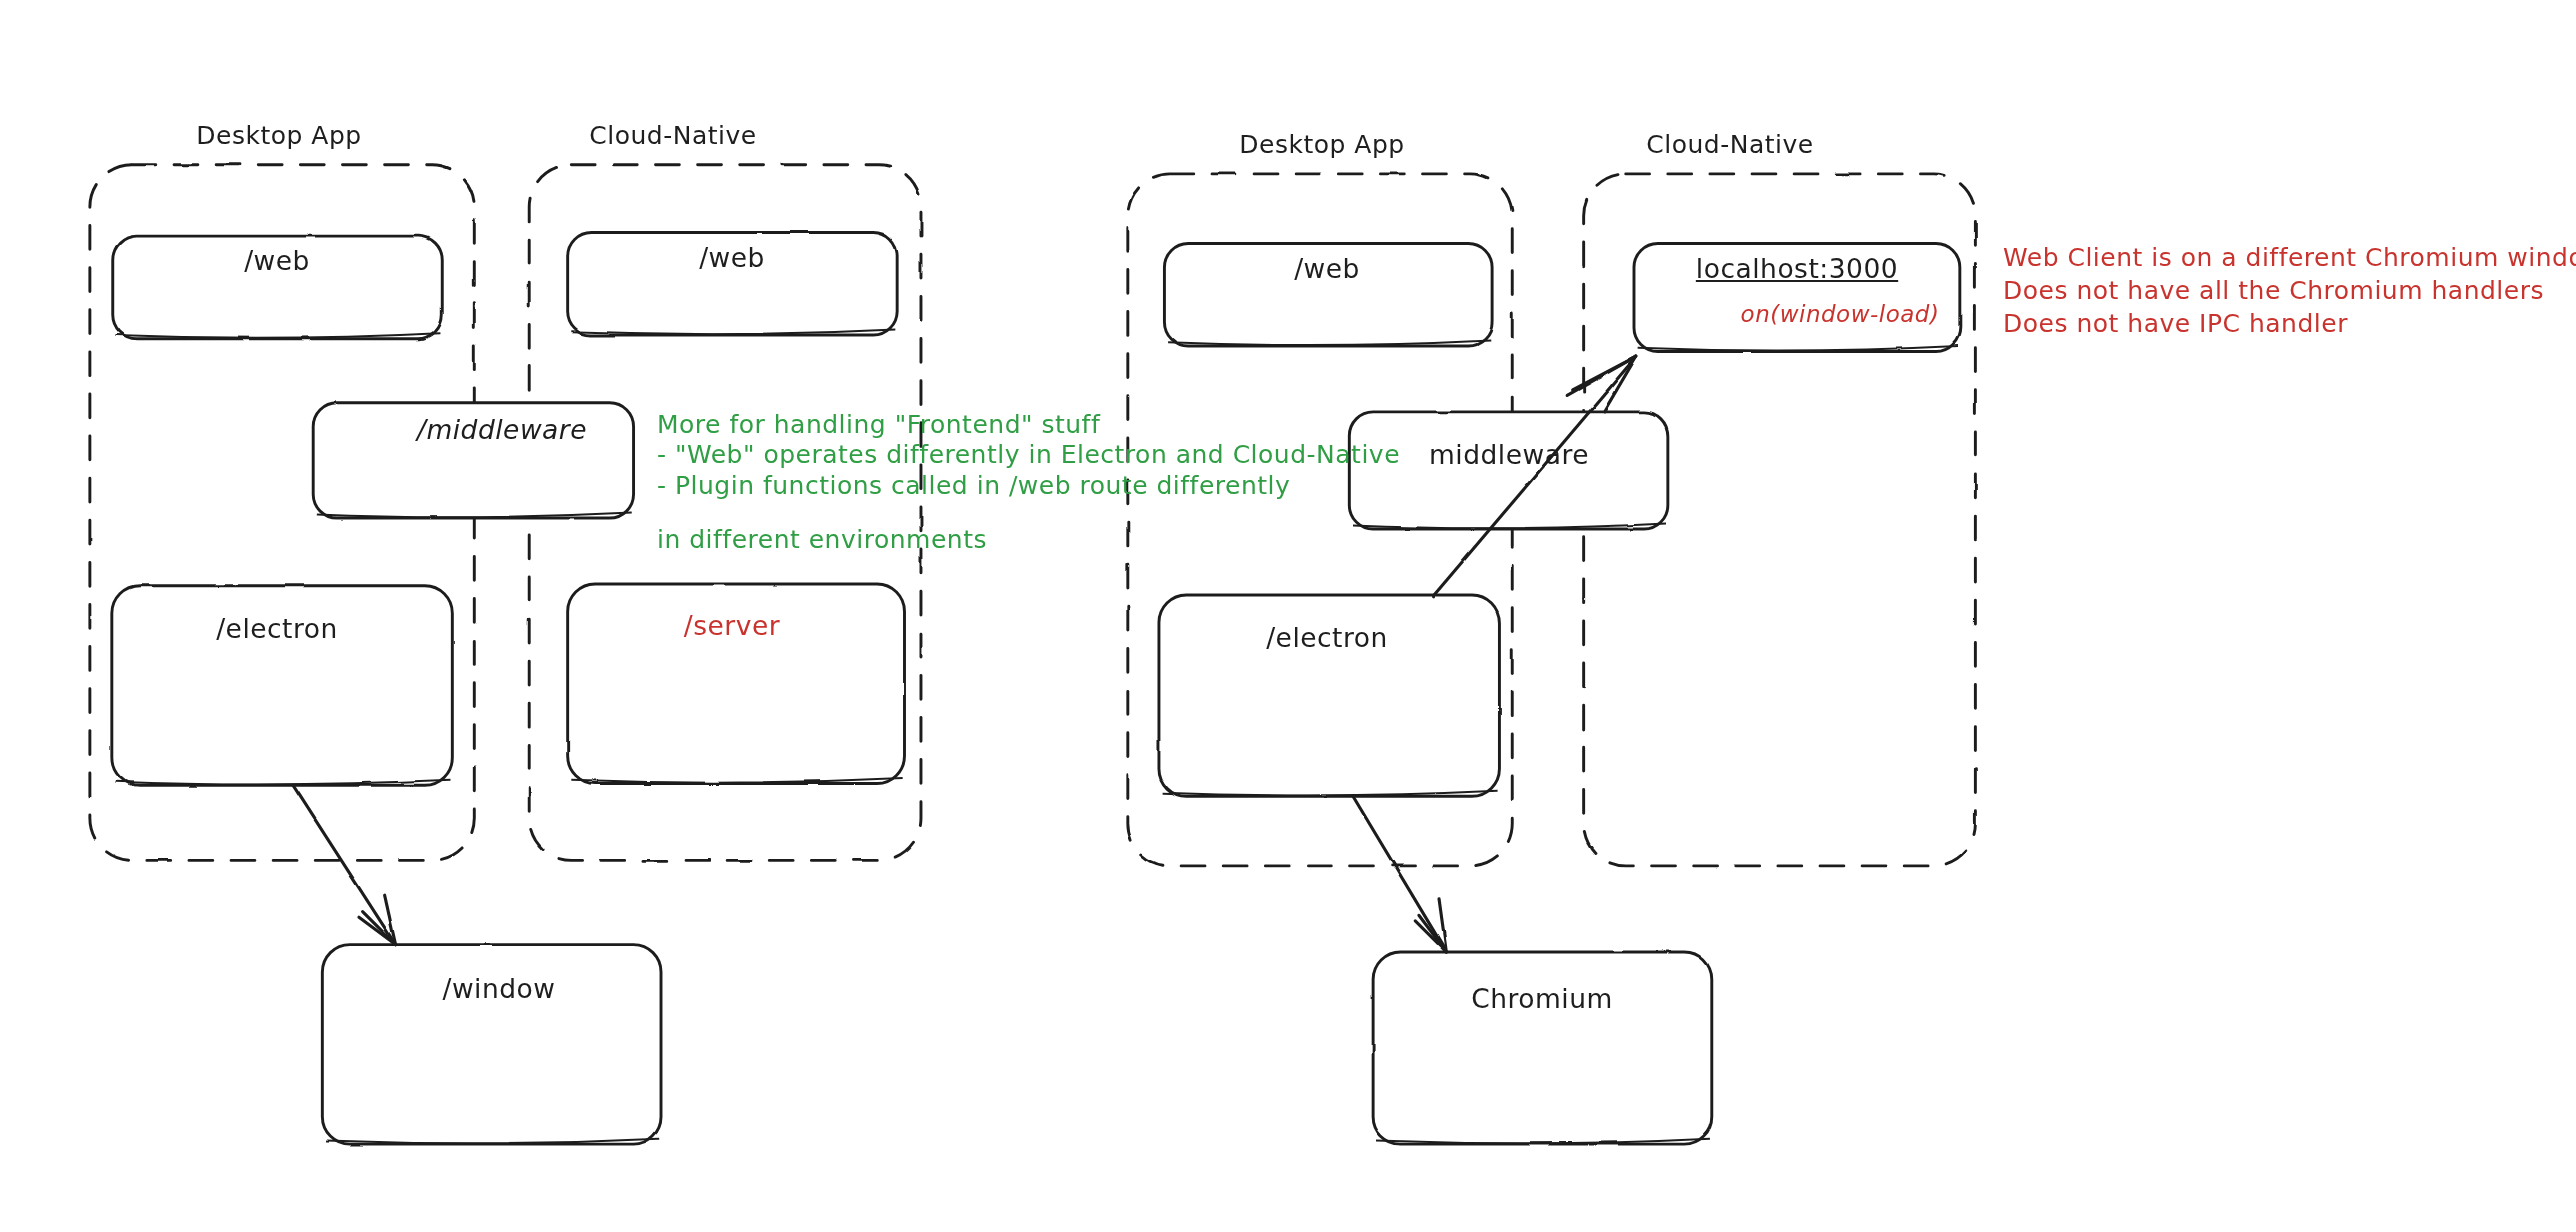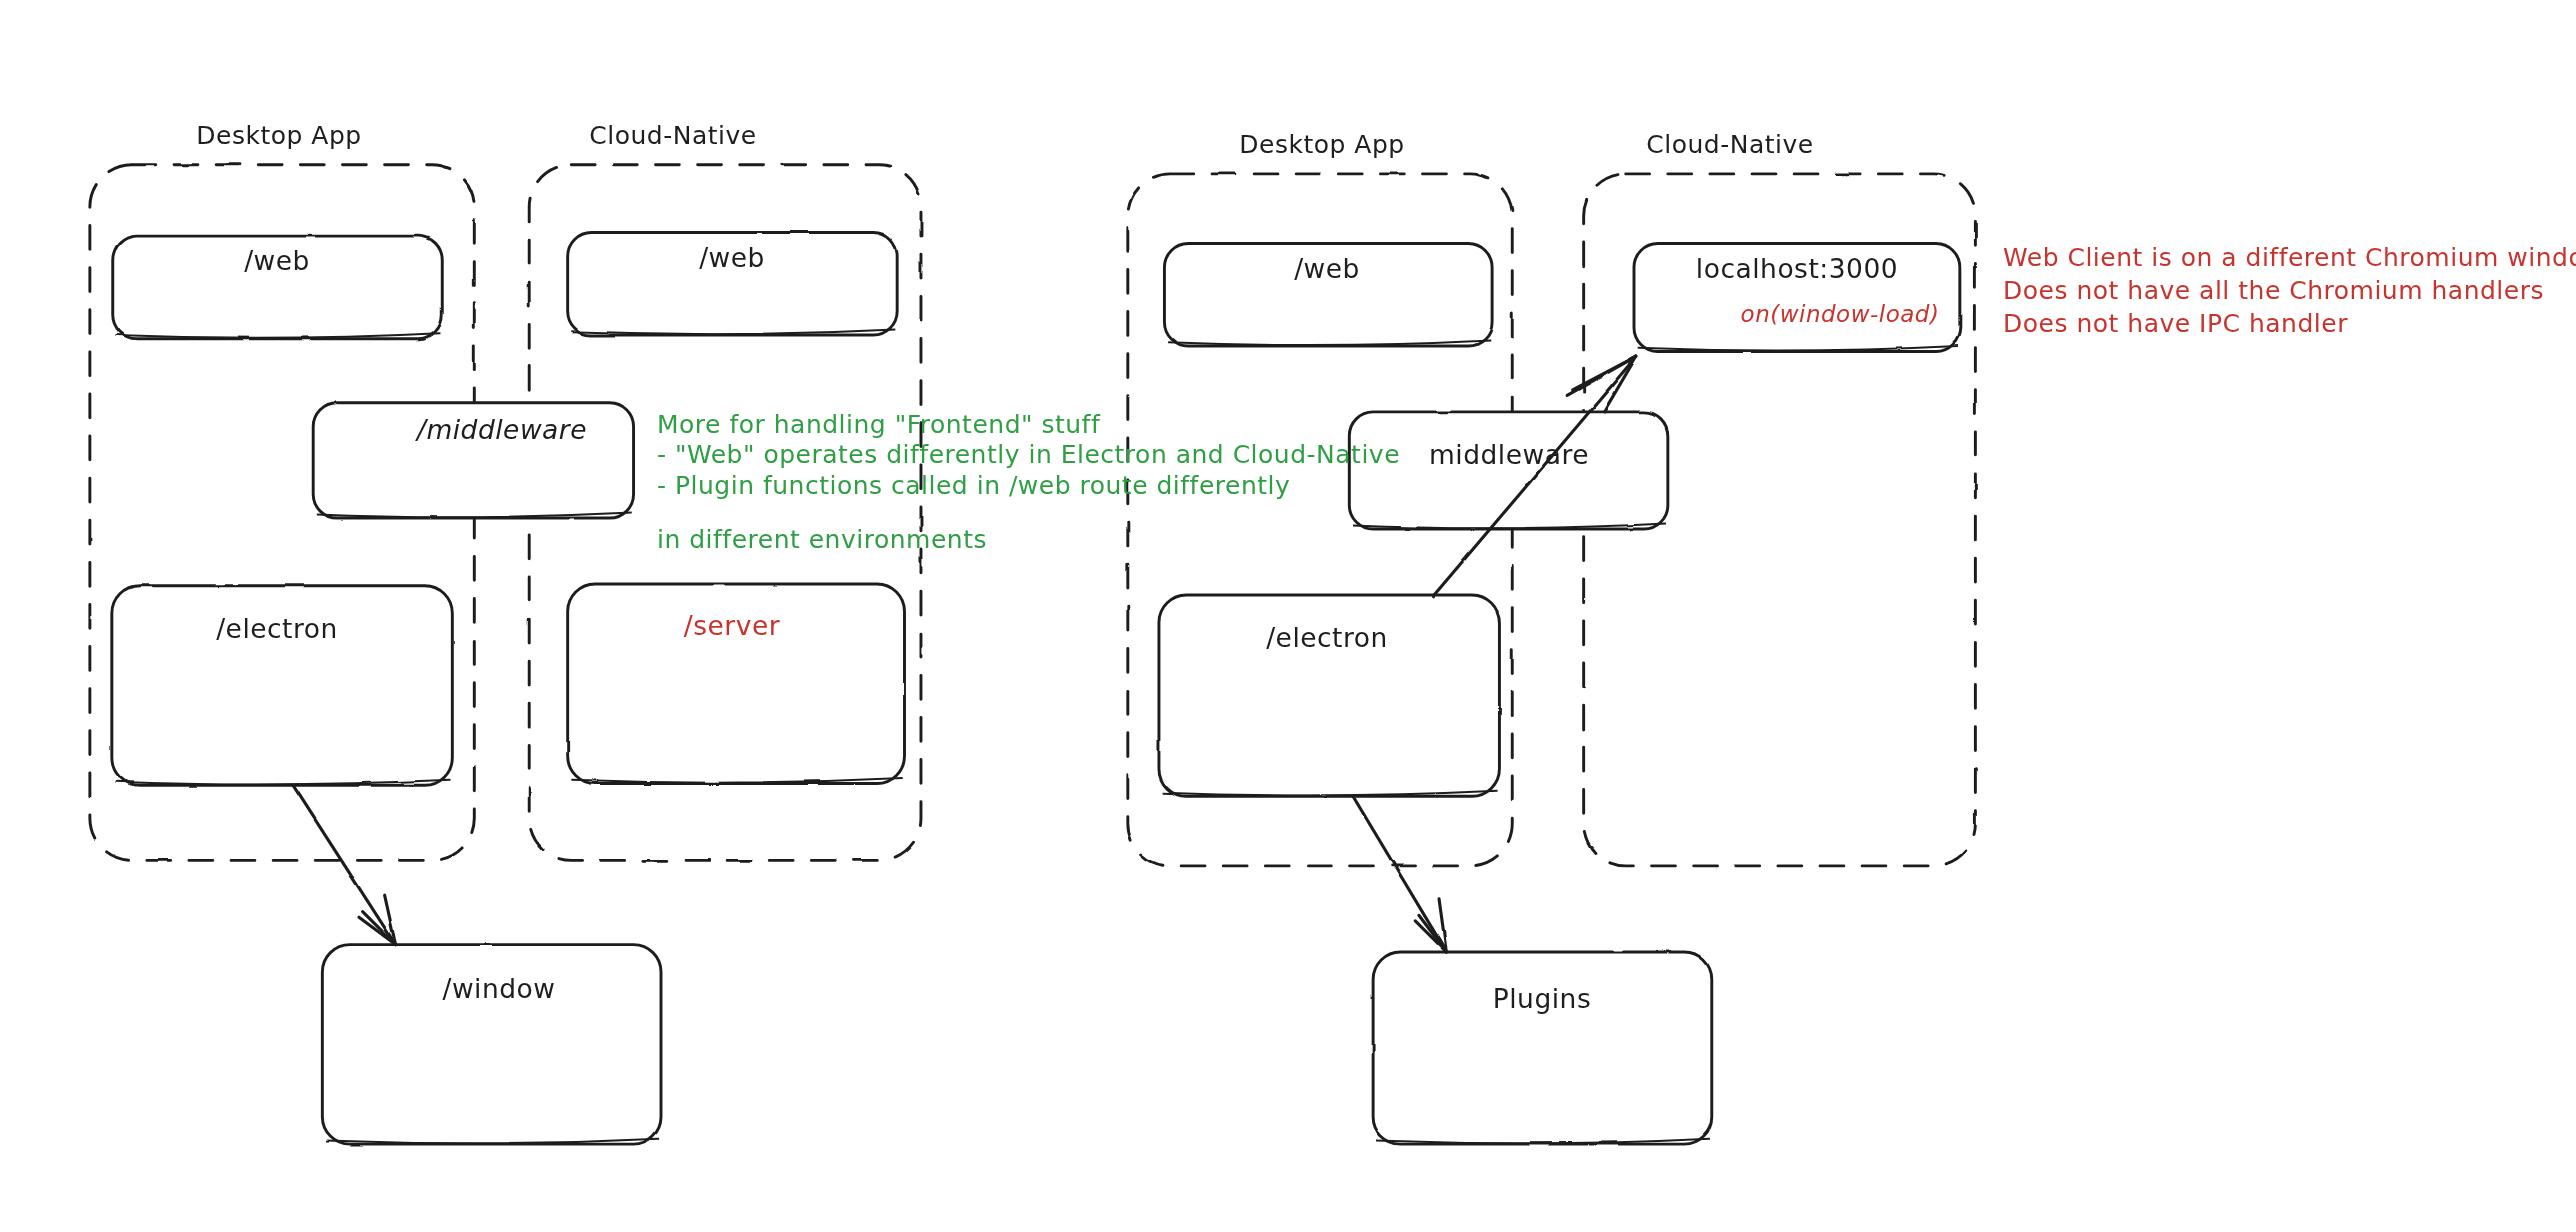--- a/index.html
+++ b/index.html
@@ -172,26 +172,26 @@
 <div class="lbl note green" style="left:657px; top:439px;">- "Web" operates differently in Electron and Cloud-Native</div>
 <div class="lbl note green" style="left:657px; top:470px;">- Plugin functions called in /web route differently</div>
 <div class="lbl note green" style="left:657px; top:500px;margin-top:24px;">in different environments</div>
 
 <div class="lbl group-title" style="left:1322px; top:130px;">Desktop App</div>
 
 <div class="lbl group-title" style="left:1730px; top:130px;">Cloud-Native</div>
 
 <div class="lbl box-label" style="left:1327px; top:253px;">/web</div>
 
-<div class="lbl box-label" style="left:1797px; top:253px;">localhost:3000</div>
+<div class="lbl box-label" style="left:1797px; top:253px;text-decoration:underline;">localhost:3000</div>
 
 <div class="lbl box-label red" style="left:1840px; top:301px; font-size:23px;font-style:italic;">on(window-load)</div>
 
 <div class="lbl box-label" style="left:1509px; top:439px;">middleware</div>
 
 <div class="lbl box-label" style="left:1327px; top:622px;">/electron</div>
 
-<div class="lbl box-label" style="left:1542px; top:983px;">Plugins</div>
+<div class="lbl box-label" style="left:1542px; top:983px;">Chromium</div>
 
 <div class="lbl note red" style="left:2003px; top:242px;">Web Client is on a different Chromium window</div>
 <div class="lbl note red" style="left:2003px; top:275px;">Does not have all the Chromium handlers</div>
 <div class="lbl note red" style="left:2003px; top:308px;">Does not have IPC handler</div>
 
 
 </body></html>

